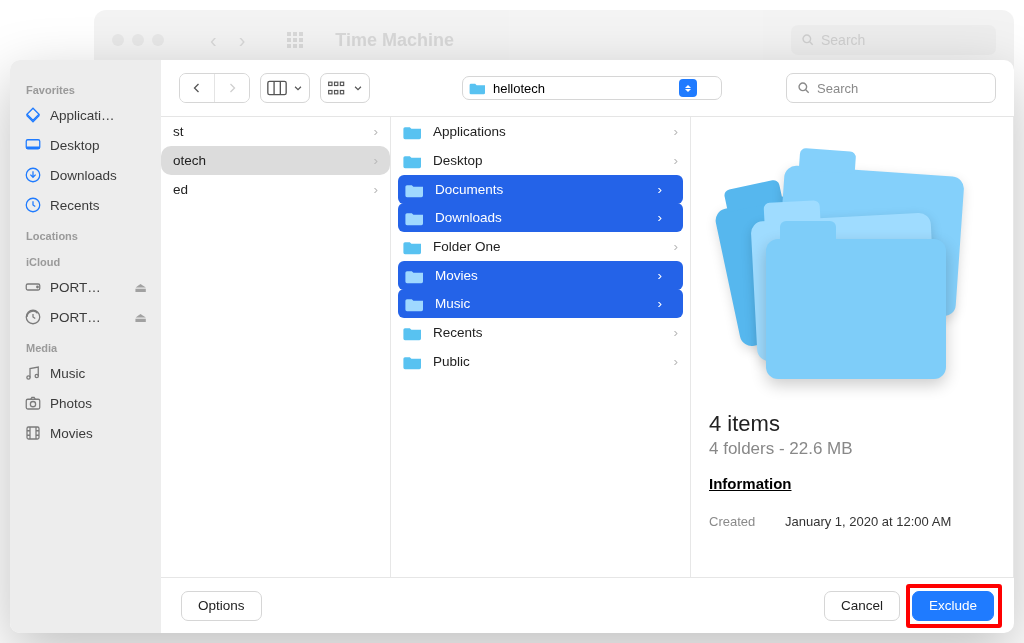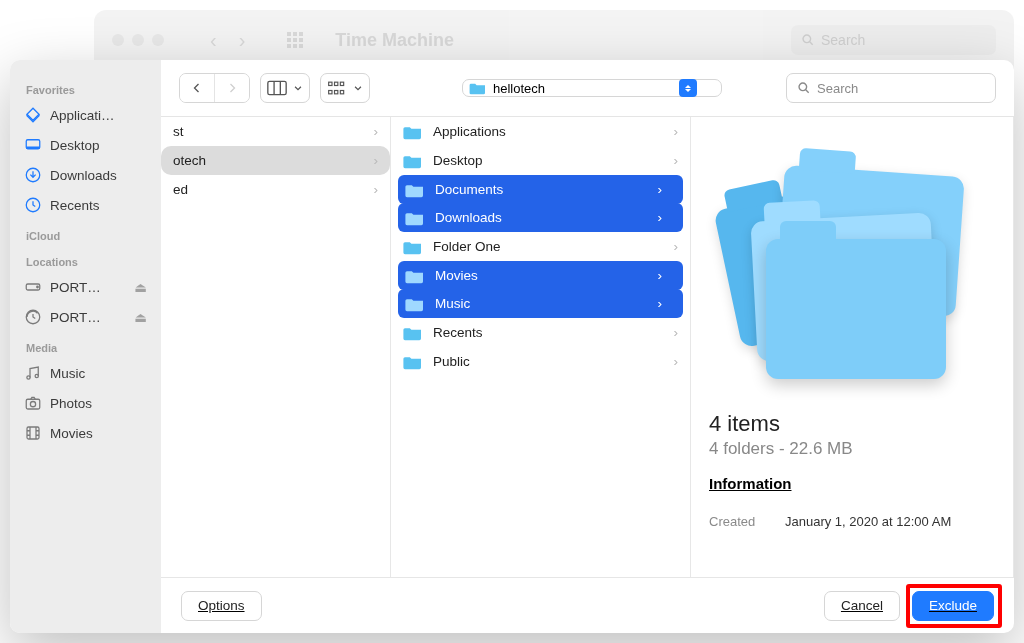--- a/index.html
+++ b/index.html
@@ -43,21 +43,21 @@
 .toolbar {
   height: 57px; border-bottom: 1px solid #e5e5e5; display:flex; align-items:center;
   padding: 0 18px; gap: 10px;
 }
 .tb-group { display:flex; border:1px solid #d6d6d6; border-radius:7px; overflow:hidden; height:30px; align-items:stretch;}
 .tb-btn { width:34px; display:flex; align-items:center; justify-content:center; color:#555; background:#fff;}
 .tb-btn.disabled { color:#cfcfcf; }
 .tb-sep { width:1px; background:#e4e4e4;}
 .tb-single { border:1px solid #d6d6d6; border-radius:7px; height:30px; display:flex; align-items:center; padding:0 8px; gap:6px; color:#555; background:#fff;}
 .path-pop {
-  height:18px; border-radius:7px; background:#fff; border:1px solid #d6d6d6;
+  height:24px; border-radius:7px; background:#fff; border:1px solid #d6d6d6;
   display:flex; align-items:center; padding: 0 24px 0 6px; gap:6px; min-width: 260px;
   margin-left: auto;
 }
 .path-pop .folder-mini { width:18px; height:14px;}
 .path-pop-label { font-size:13px; flex:1; }
 .path-caret { width:18px; height:18px; background:#1f7bff; border-radius:4px; display:flex; flex-direction:column; align-items:center; justify-content:center; gap:1px;}
 .path-caret::before,.path-caret::after{content:"";width:0;height:0;border-left:3.5px solid transparent;border-right:3.5px solid transparent;}
 .path-caret::before{border-bottom:3.5px solid #fff;}
 .path-caret::after{border-top:3.5px solid #fff;}
 .tb-search { margin-left: 54px; height:30px; border:1px solid #d6d6d6; border-radius:7px; display:flex; align-items:center; padding:0 10px; gap:6px; width:210px; color:#8a8a8a; font-size:13px;}
@@ -88,21 +88,21 @@
 .f3{ transform: rotate(-3deg); left:32px; top:56px; background:#9fdcff;}
 .f4{ transform: rotate(0deg); left:44px; top:78px; background:#7ecdf9; box-shadow:0 6px 16px rgba(0,0,0,.2);}
 .info-title { font-size:22px; color:#222; margin-bottom:2px;}
 .info-sub { font-size:17px; color:#888; margin-bottom:16px;}
 .info-h { font-size:15px; font-weight:700; margin-bottom:22px;text-decoration:underline;}
 .info-row { display:flex; font-size:13px; color:#666; gap:16px;}
 .info-row .k{ width:60px; color:#8a8a8a;}
 .info-row .v{ color:#333;}
 
 
-.footer { height:56px; border-top:1px solid #e6e6e6; display:flex; align-items:center; padding:0 20px; position:relative;text-decoration:underline;}
+.footer { height:56px; border-top:1px solid #e6e6e6; display:flex; align-items:center; padding:0 20px; position:relative;}
 .btn { height:30px; padding:0 16px; border:1px solid #d6d6d6; border-radius:7px; background:#fff; font-size:13.5px; color:#222; display:flex; align-items:center;}
 .btn.primary { background:#1f7bff; color:#fff; border-color:#1f7bff;}
 .footer .right { margin-left:auto; display:flex; gap:12px; align-items:center;}
 .red-outline { position:absolute; right:12px; top:6px; width:96px; height:44px; border:4px solid #ff0000; border-radius:3px;}
 </style>
 </head>
 <body>
 
 <div class="backdrop">
   <div class="traffic">
@@ -163,23 +163,23 @@
         <span>Downloads</span>
       </div>
       <div class="sb-item">
         <svg width="18" height="18" viewBox="0 0 24 24" fill="none" stroke="#1f7bff" stroke-width="1.7">
             <circle cx="12" cy="12" r="9"></circle>
             <path d="M12 7v5l3 2"></path>
           </svg>
         <span>Recents</span>
       </div>
 
+      <div class="sb-group-label">Locations</div>
+
       <div class="sb-group-label">iCloud</div>
-
-      <div class="sb-group-label">Locations</div>
       <div class="sb-item">
         <svg width="18" height="18" viewBox="0 0 24 24" fill="none" stroke="#7b7b7b" stroke-width="1.7">
             <rect x="3" y="8" width="18" height="8" rx="2"></rect>
             <circle cx="18" cy="12" r="1" fill="#7b7b7b"></circle>
           </svg>
         <span>PORT…</span>
         <span class="sb-eject">⏏</span>
       </div>
       <div class="sb-item">
         <svg width="18" height="18" viewBox="0 0 24 24" fill="none" stroke="#7b7b7b" stroke-width="1.7">

